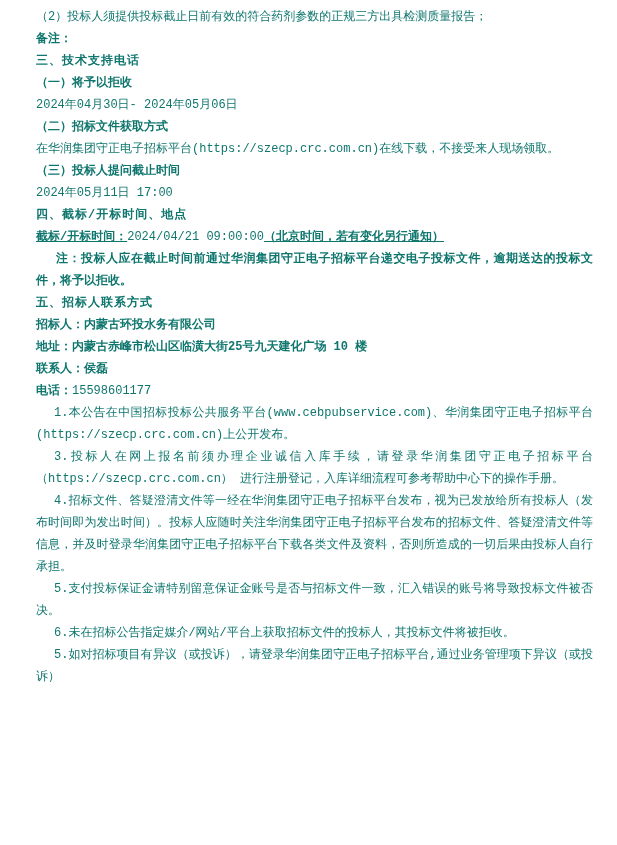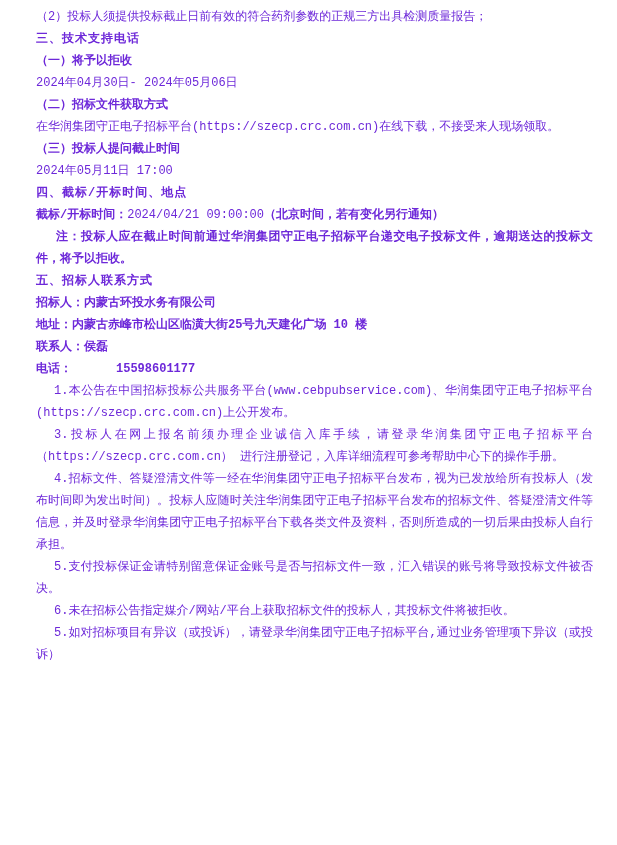--- a/index.html
+++ b/index.html
@@ -11,54 +11,55 @@
     position: relative;
     width: 617px;
     height: 845px;
     box-sizing: border-box;
     background: #ffffff;
     padding: 6px 24px 16px 36px;
     overflow: hidden;
     font-family: "Liberation Mono", "DejaVu Sans Mono", monospace;
     font-size: 12px;
     line-height: 22px;
-    color: #6d28d9;
+    color: #0f766e;
     text-align: justify;
     overflow-wrap: break-word;
   }
   .page p, .page h3 { margin: 0; padding: 0; font-size: 12px; }
   .ln { margin-top: 1.5px; }
   .nowrap { white-space: nowrap; }
-  .bold { font-weight: bold; }
+  .bold { font-weight: bold; text-decoration: underline; }
   .sec-title {
     font-weight: bold;
     font-size: 12.5px;
     margin-top: 8px;
     margin-left: 4px;
     letter-spacing: 1px;
   }
   .indent-clause { margin-left: 12px; }
   .remark { margin-top: 5px; font-weight: bold; }
   .sub-title { margin-left: 26px; font-weight: bold; }
   .sub-value { margin-left: 38px; }
   .sub-title-3 { margin-left: 32px; font-weight: bold; }
   .sub-value-3 { margin-left: 56px; }
   .sec4-line { margin-left: 20px; }
   .sec4-note { text-indent: 20px; font-weight: bold; }
   .contact-row { margin-left: 20px; font-weight: bold; }
-  .contact-row .val-normal { font-weight: bold; margin-left: 44px; }
+  .contact-row .val-normal { font-weight: normal; }
   .para { text-indent: 18px; }
   .gap-top { margin-top: 7px; }
 </style>
 </head>
 <body>
 
 <div class="page">
 
   <p class="ln indent-clause">（2）投标人须提供投标截止日前有效的符合药剂参数的正规三方出具检测质量报告；</p>
+  <p class="ln remark">备注：</p>
 
   <h3 class="sec-title">三、技术支持电话</h3>
   <p class="ln sub-title">（一）将予以拒收</p>
   <p class="ln sub-value nowrap">2024年04月30日- 2024年05月06日</p>
   <p class="ln sub-title">（二）招标文件获取方式</p>
   <p class="ln sub-value nowrap">在华润集团守正电子招标平台(https://szecp.crc.com.cn)在线下载，不接受来人现场领取。</p>
   <p class="ln sub-title-3">（三）投标人提问截止时间</p>
   <p class="ln sub-value-3 nowrap">2024年05月11日 17:00</p>
 
   <h3 class="sec-title">四、截标/开标时间、地点</h3>

